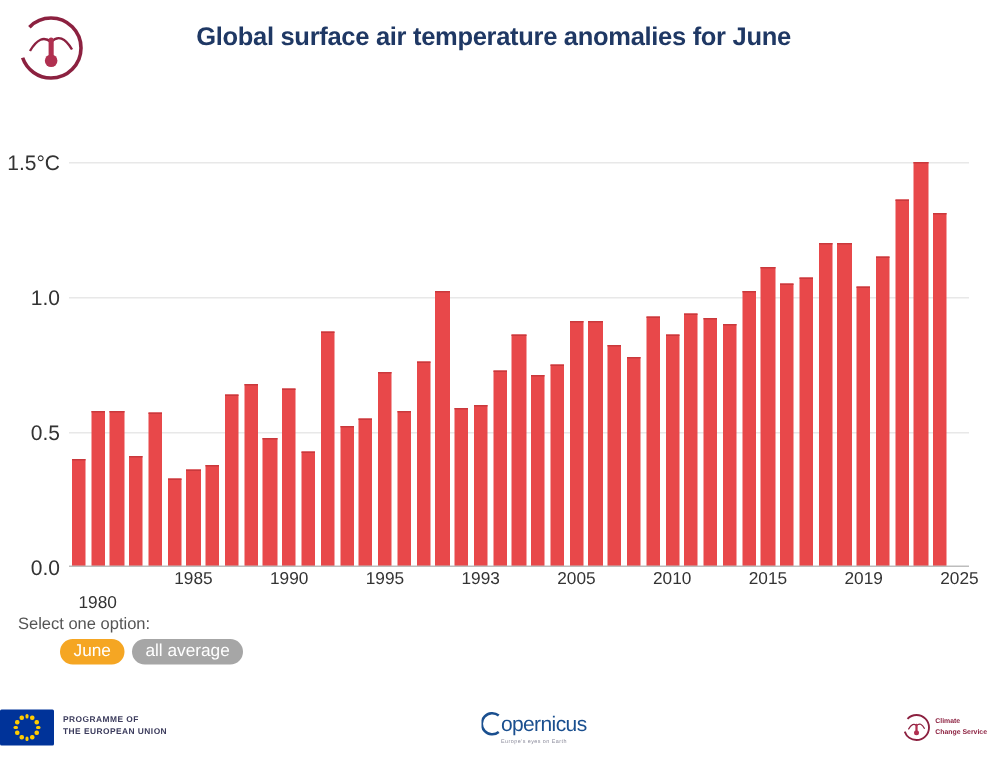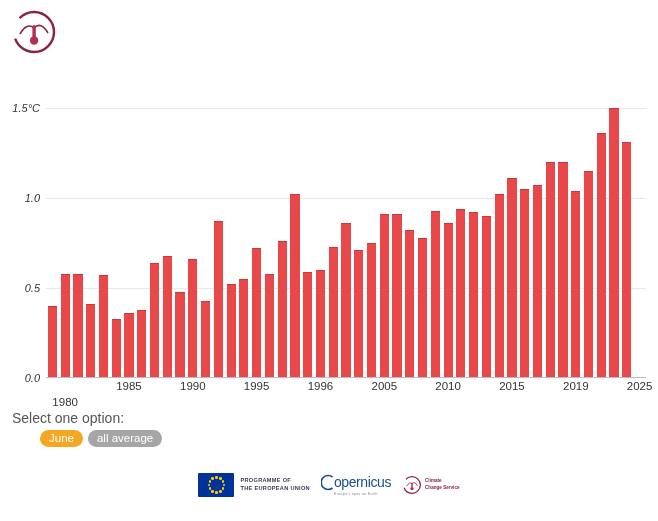--- a/index.html
+++ b/index.html
@@ -64,24 +64,23 @@
     left: 0;
     right: 0;
     height: 1px;
     background: #e8e8e8;
   }
   .ytick {
     position: absolute;
     right: 100%;
     margin-right: 6px;
     transform: translateY(-50%);
-    font-size: 11px;
+    font-size: 14px;
     color: #333;
     white-space: nowrap;
-    font-style: italic;
   }
   #bars {
     position: absolute;
     left: 0;
     right: 0;
     bottom: 0;
     height: 288px;
     display: flex;
     align-items: flex-end;
     gap: 0px;
@@ -123,21 +122,21 @@
     top: 0;
   }
 
   
   #controls {
     position: absolute;
     left: 12px;
     top: 410px;
   }
   #select-label {
-    font-size: 14px;
+    font-size: 11px;
     color: #555;
     margin-bottom: 4px;
   }
   #options {
     display: flex;
     gap: 5px;
     padding-left: 28px;
   }
   .opt {
     font-size: 11.5px;
@@ -154,21 +153,21 @@
 
   
   #footer {
     position: absolute;
     left: 0;
     right: 0;
     top: 466px;
     height: 38px;
     display: flex;
     align-items: center;
-    justify-content: center;
+    justify-content: space-between;
     gap: 11px;
   }
   .logo-block {
     display: flex;
     align-items: center;
     gap: 6px;
   }
   #eu-flag {
     width: 36px;
     height: 24px;
@@ -238,20 +237,21 @@
 
 <div id="header">
   <div id="c3s-logo">
     <svg viewBox="0 0 48 48" width="48" height="48">
       <path d="M24 4 A20 20 0 1 0 24 44 A20 20 0 0 0 24 4 Z" fill="none" stroke="#8c2140" stroke-width="2.4" stroke-dasharray="104 22" stroke-dashoffset="88"></path>
       <path d="M10 26 Q17 14 24 20 Q31 13 38 25" fill="none" stroke="#8c2140" stroke-width="1.6"></path>
       <rect x="22.4" y="17" width="3.4" height="13" rx="1.7" fill="#b03050"></rect>
       <circle cx="24.1" cy="32.5" r="4.2" fill="#b03050"></circle>
     </svg>
   </div>
+  <div id="title">Global surface air temperature anomalies for June</div>
 </div>
 
 <div id="chart-area">
   <div id="plot">
     <div id="gridlines">
         <div class="gridline" style="top: 288px; background: transparent;"></div>
         <div class="ytick" style="top: 288px;">0.0</div>
         <div class="gridline" style="top: 198px;"></div>
         <div class="ytick" style="top: 198px;">0.5</div>
         <div class="gridline" style="top: 108px;"></div>
@@ -400,21 +400,21 @@
         </div>
         <div class="bar-slot"></div>
       </div>
     <div id="baseline"></div>
   </div>
   <div id="xaxis">
       <div class="xtick" style="left: 3.19149%; margin-top: 16px;">1980</div>
       <div class="xtick" style="left: 13.8298%;">1985</div>
       <div class="xtick" style="left: 24.4681%;">1990</div>
       <div class="xtick" style="left: 35.1064%;">1995</div>
-      <div class="xtick" style="left: 45.7447%;">1996</div>
+      <div class="xtick" style="left: 45.7447%;">1993</div>
       <div class="xtick" style="left: 56.383%;">2005</div>
       <div class="xtick" style="left: 67.0213%;">2010</div>
       <div class="xtick" style="left: 77.6596%;">2015</div>
       <div class="xtick" style="left: 88.2979%;">2019</div>
       <div class="xtick" style="left: 98.9362%;">2025</div>
     </div>
 </div>
 
 <div id="controls">
   <div id="select-label">Select one option:</div>

